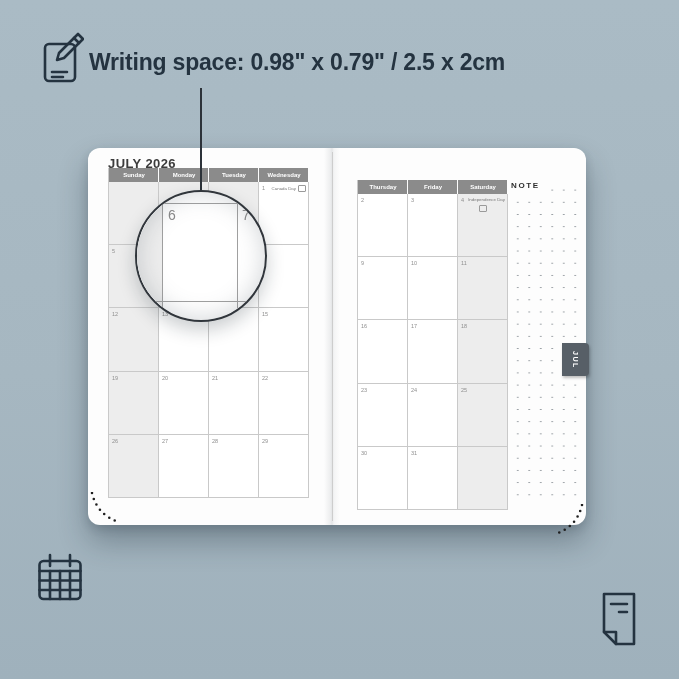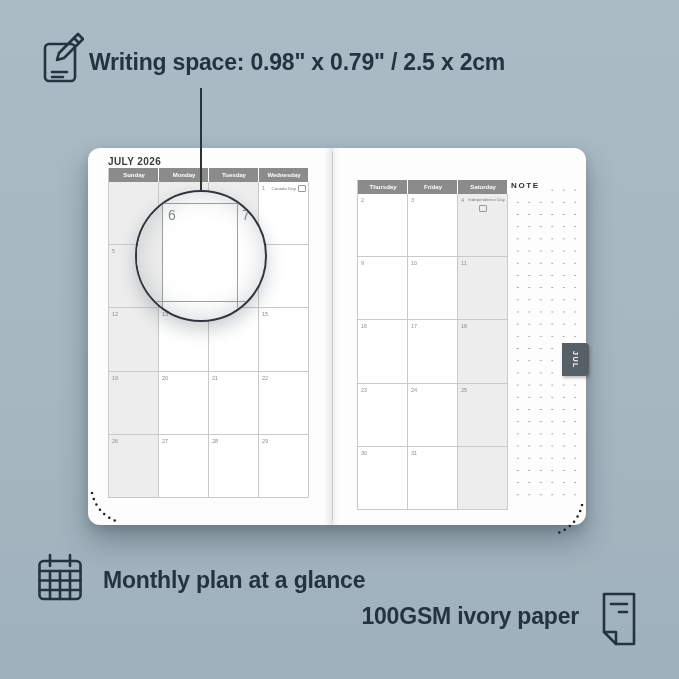--- a/index.html
+++ b/index.html
@@ -26,21 +26,21 @@
   
   .book{position:absolute; left:88px; top:148px; width:498px; height:377px;
     background:#fdfdfd; border-radius:12px;
     box-shadow:0 16px 30px rgba(25,40,52,.33), 0 4px 10px rgba(25,40,52,.16);}
   .page{position:absolute; top:0; width:249px; height:377px;}
   .page.left{left:0;}
   .page.right{left:249px;margin-top:12px;}
   .spine{position:absolute; left:236px; top:0; width:16px; height:100%;
     background:linear-gradient(90deg,rgba(90,100,110,0) 0%,rgba(90,100,110,.10) 40%,rgba(90,100,110,.16) 50%,rgba(90,100,110,.06) 62%,rgba(90,100,110,0) 100%);}
   .spine-line{position:absolute; left:244px; top:4px; width:1px; height:369px; background:#cdcdcd;}
-  .month-title{position:absolute; left:20px; top:8px; font-size:10px; font-weight:bold;
+  .month-title{position:absolute; left:20px; top:8px; font-size:13px; font-weight:bold;
     color:#3c3c3c; letter-spacing:.4px;}
   
   .cal{position:absolute; display:grid; border-left:1px solid #c9c9c9; background:#fff;}
   .cal-left{left:20px; top:20px; width:200px; grid-template-columns:repeat(4,1fr);
     grid-template-rows:14px repeat(5,63.2px);}
   .cal-right{left:20px; top:20px; width:150px; grid-template-columns:repeat(3,1fr);
     grid-template-rows:14px repeat(5,63.2px);}
   .hd{background:#8b8b8b; color:#fff; font-size:6px; font-weight:bold;
     display:flex; align-items:center; justify-content:center;
     box-shadow:inset -1px 0 0 #fdfdfd;}
@@ -251,22 +251,20 @@
     <span class="mag-num n1">6</span>
     <span class="mag-num n2">7</span>
   </div>
 
   <svg id="calendar-grid-icon" class="callout-icon" width="48" height="50" viewBox="0 0 48 50">
     <rect x="3.5" y="8" width="41" height="38" rx="4"></rect>
     <path d="M14,2 V13 M34,2 V13"></path>
     <path d="M3.5,18 H44.5 M3.5,27.5 H44.5 M3.5,37 H44.5"></path>
     <path d="M14,18 V46 M24,18 V46 M34,18 V46"></path>
   </svg>
-  <span id="monthly-label" class="callout-label">Monthly plan at a glance</span>
-
-  <span id="paper-label" class="callout-label">100GSM ivory paper</span>
+
   <svg id="paper-icon" class="callout-icon" width="46" height="56" viewBox="0 0 46 56">
     <path d="M8,3 H38 V53 H20 L8,41 Z"></path>
     <path d="M20,53 V41 H8"></path>
     <path d="M15,13 H31 M23,21 H31"></path>
   </svg>
 
 </div>
 
 </body></html>

